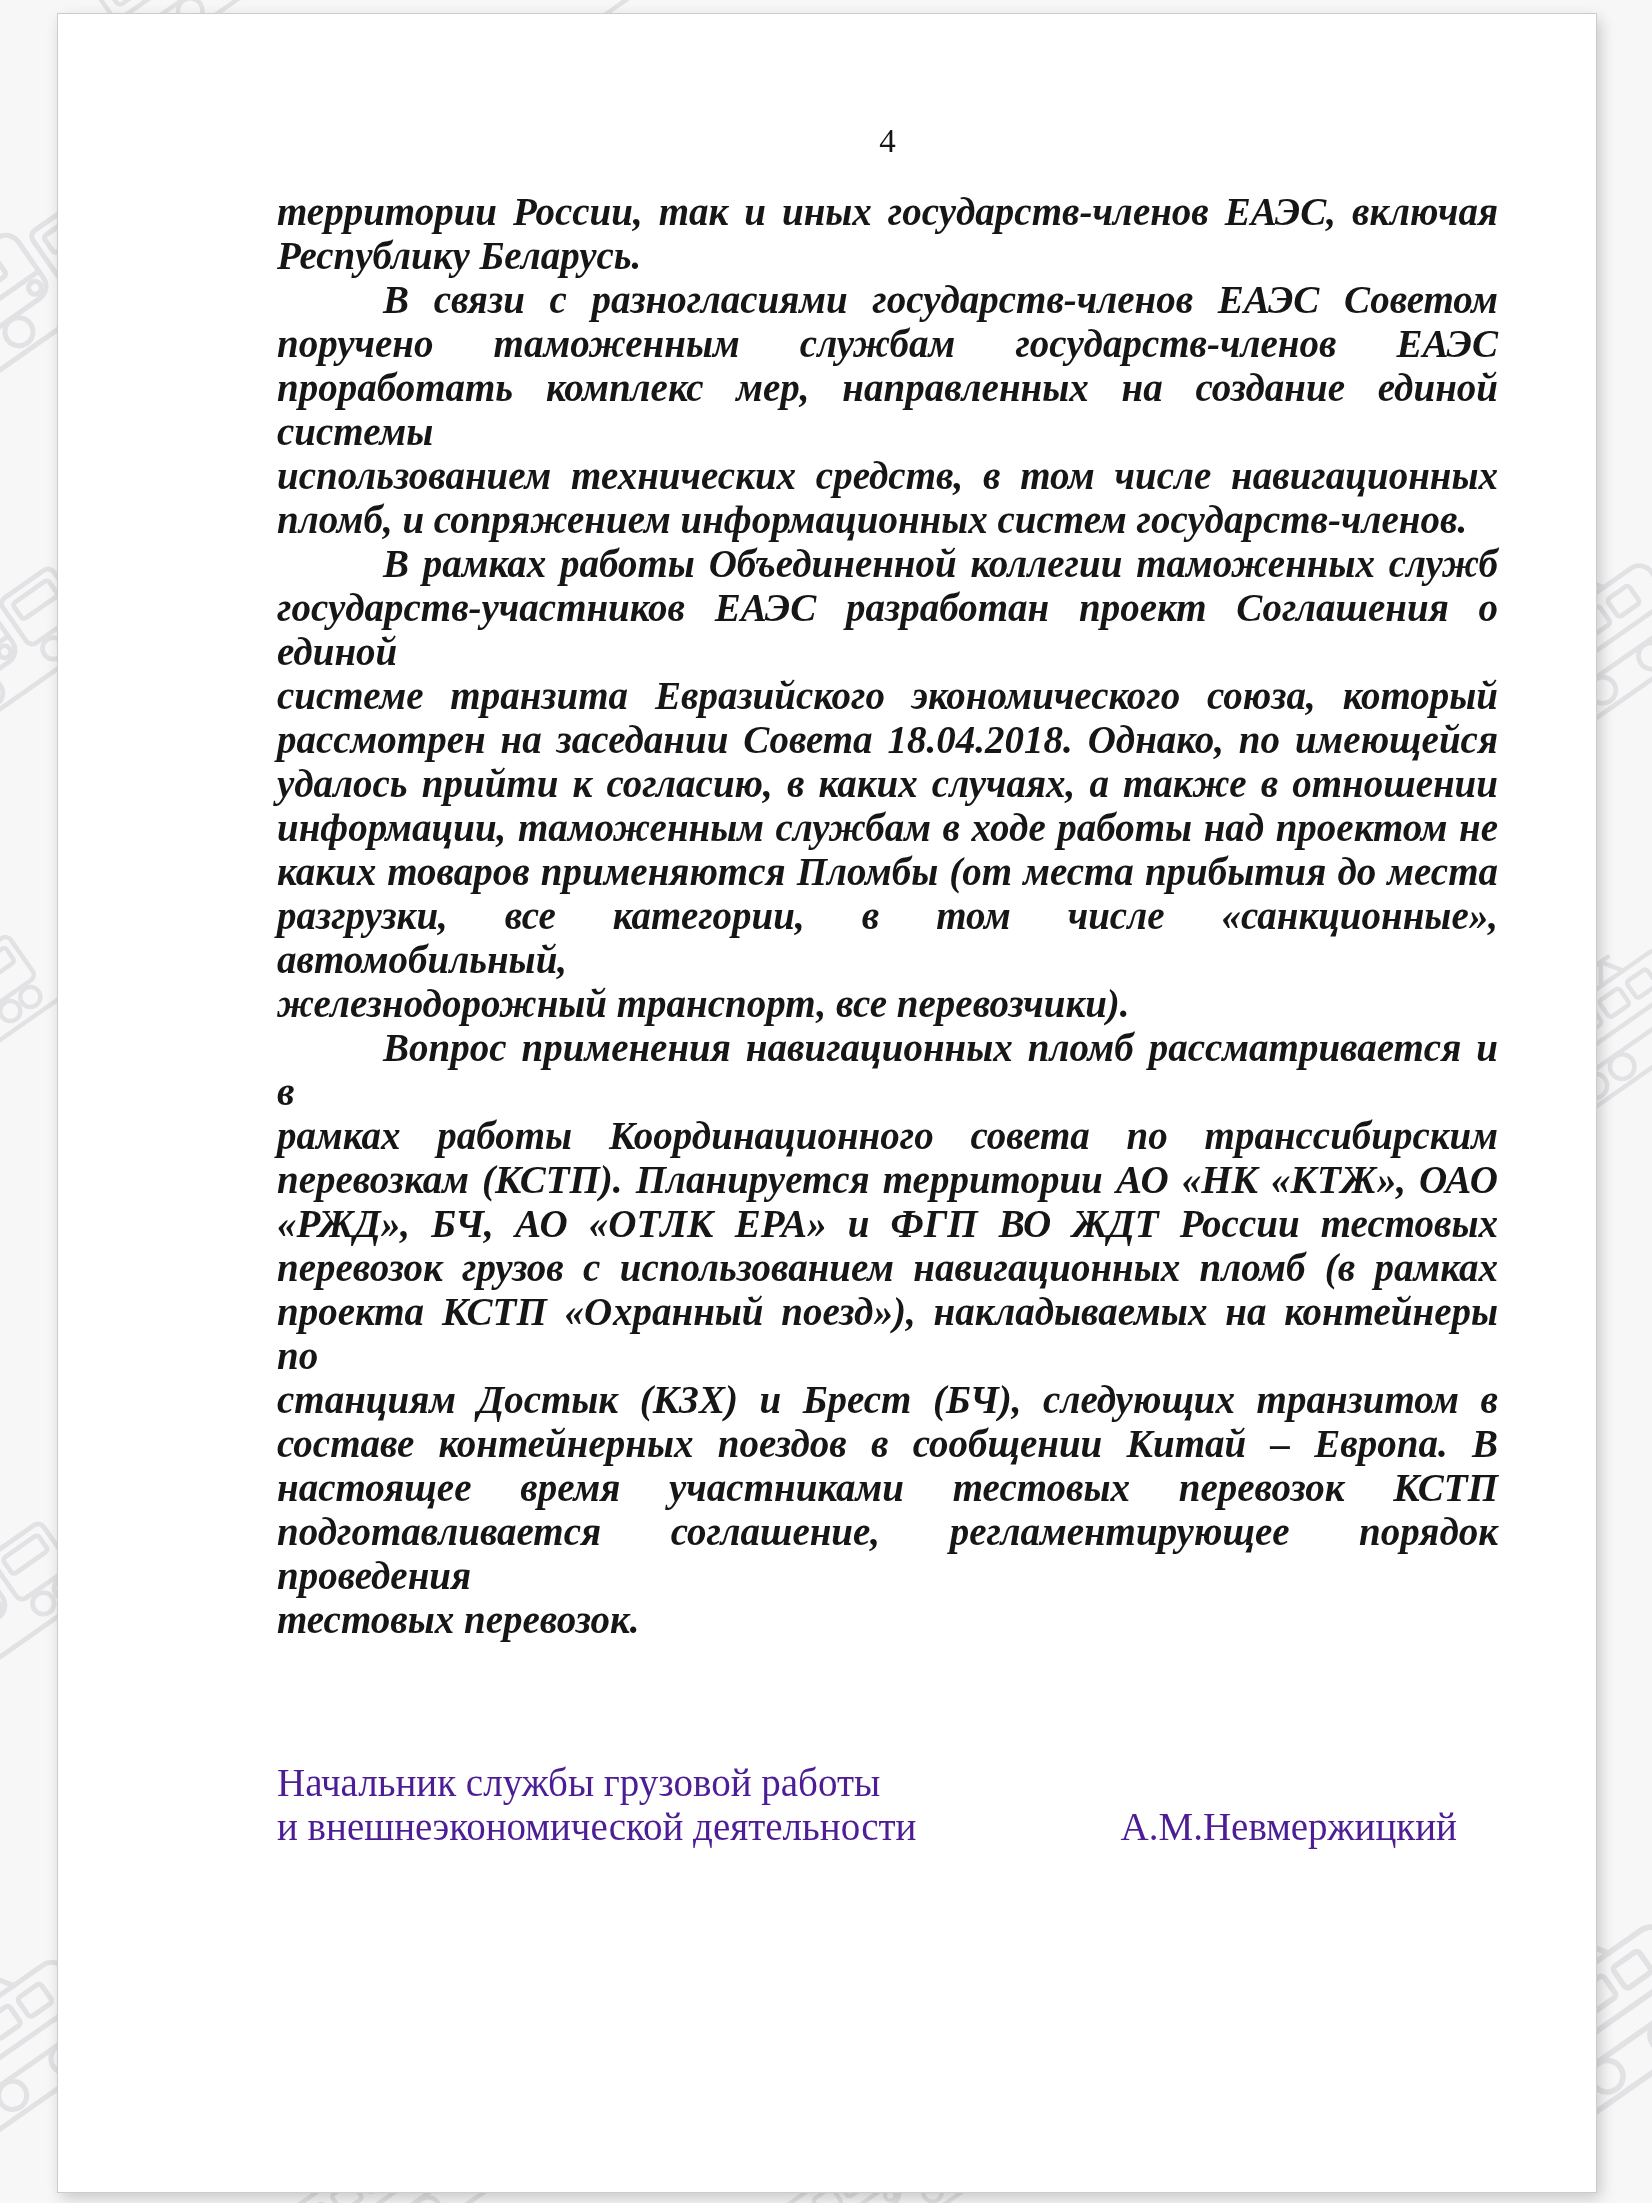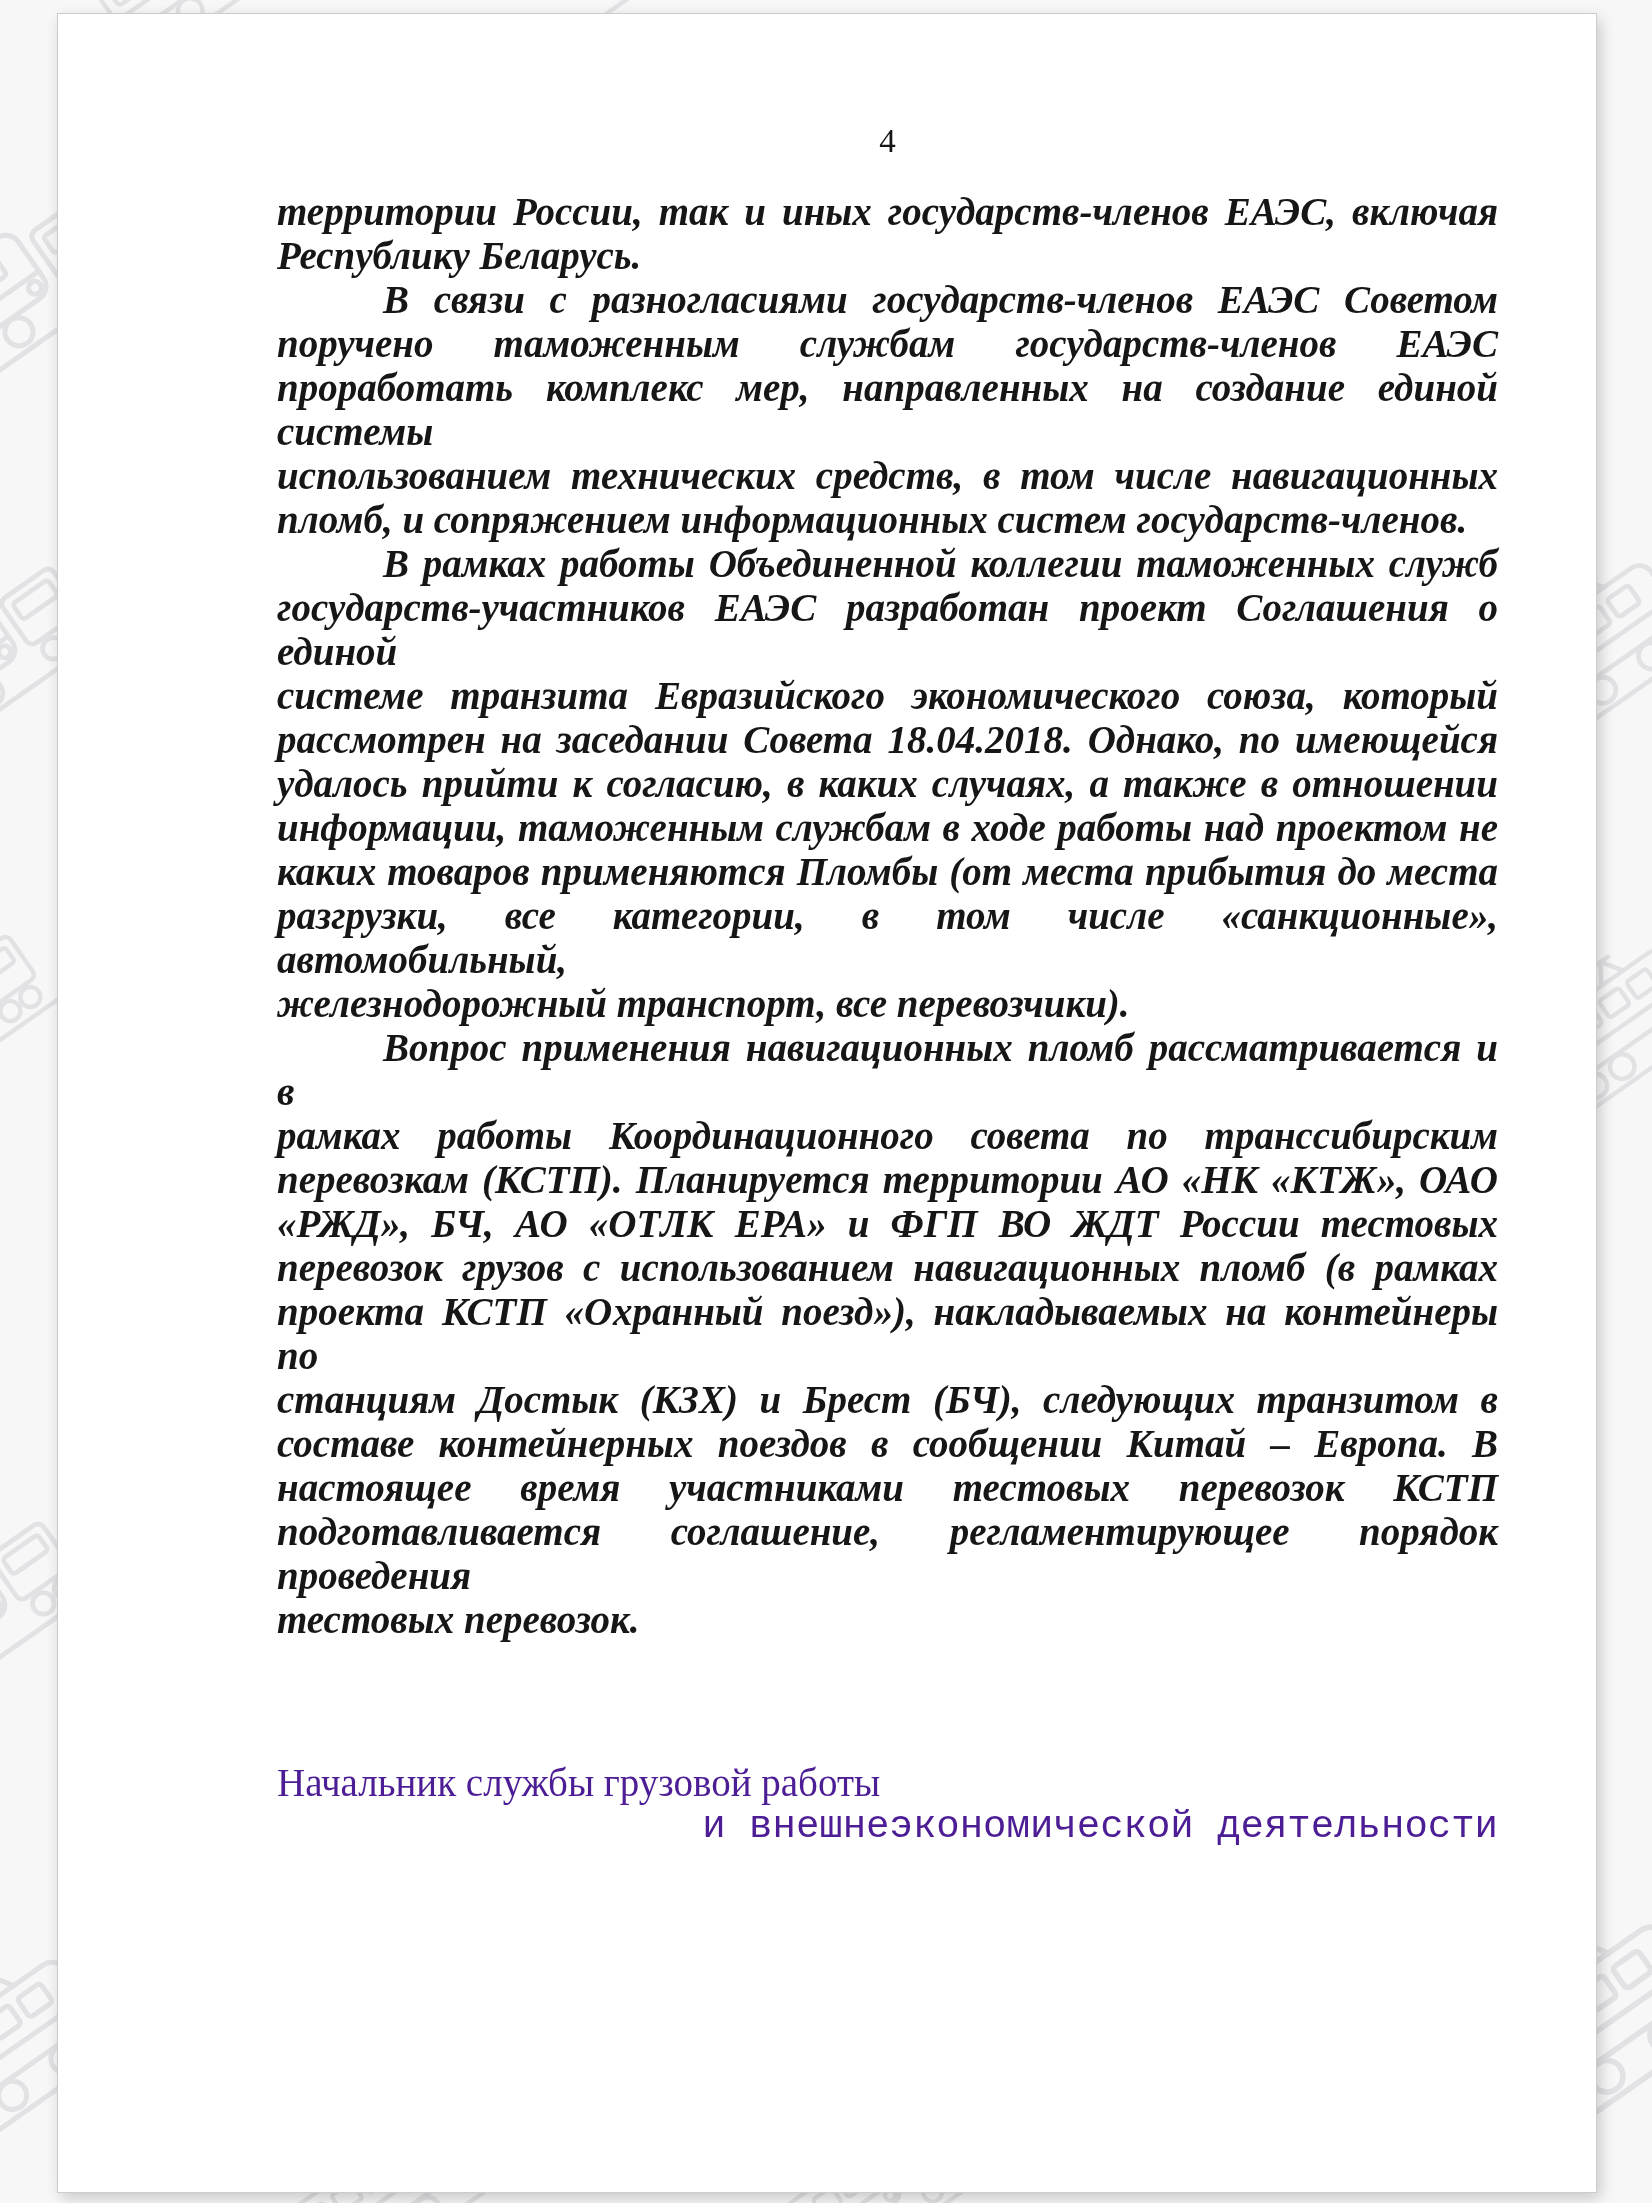--- a/index.html
+++ b/index.html
@@ -69,22 +69,21 @@
     text-indent: 106px;
   }
   .signature {
     margin-top: 119px;
     font-size: 39px;
     line-height: 44px;
     color: #4c1d95;
   }
   .sig-row {
     display: flex;
-    justify-content: flex-end;
-    font-family: Liberation Mono, monospace;
+    justify-content: space-between;
   }
   .sig-name {
     margin-right: 41px;
   }
   .doc-date {
     margin-top: 377px;
     font-size: 33px;
     line-height: 37px;
     color: #161616;
     text-align: center;
@@ -187,20 +186,21 @@
           <div class="line">составе контейнерных поездов в сообщении Китай – Европа. В</div>
           <div class="line">настоящее время участниками тестовых перевозок КСТП</div>
           <div class="line">подготавливается соглашение, регламентирующее порядок проведения</div>
           <div class="line last">тестовых перевозок.</div>
         </div>
 
       <div class="signature">
         <div class="sig-line">Начальник службы грузовой работы</div>
         <div class="sig-row">
           <span>и внешнеэкономической деятельности</span>
+          <span class="sig-name">А.М.Невмержицкий</span>
         </div>
       </div>
 
       <div class="doc-date">08.11.2018</div>
 
     </div>
   </div>
 </div>
 
 

